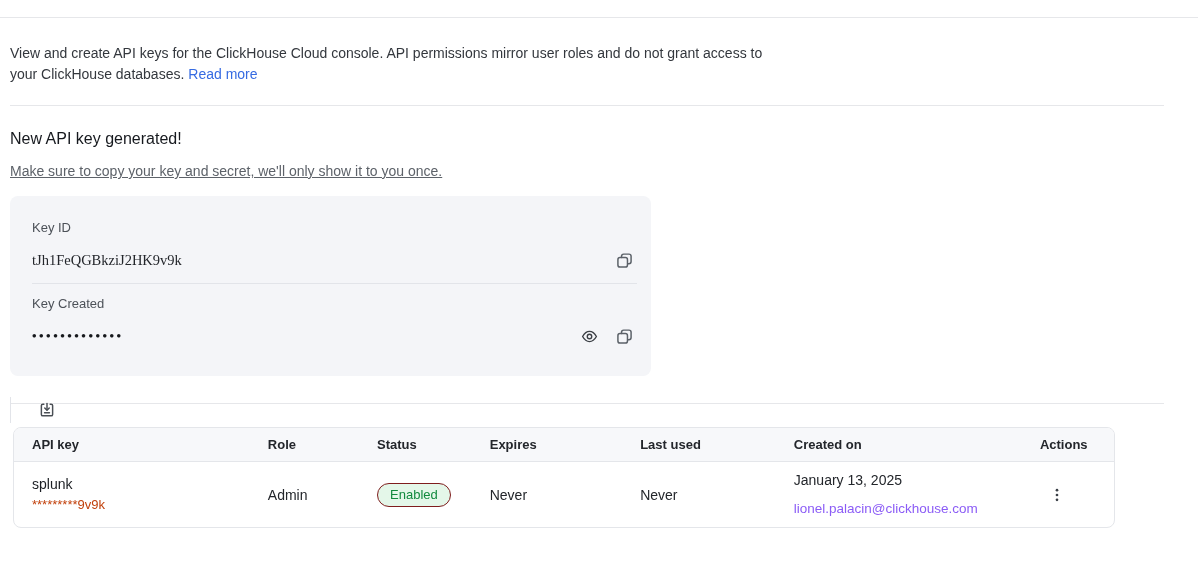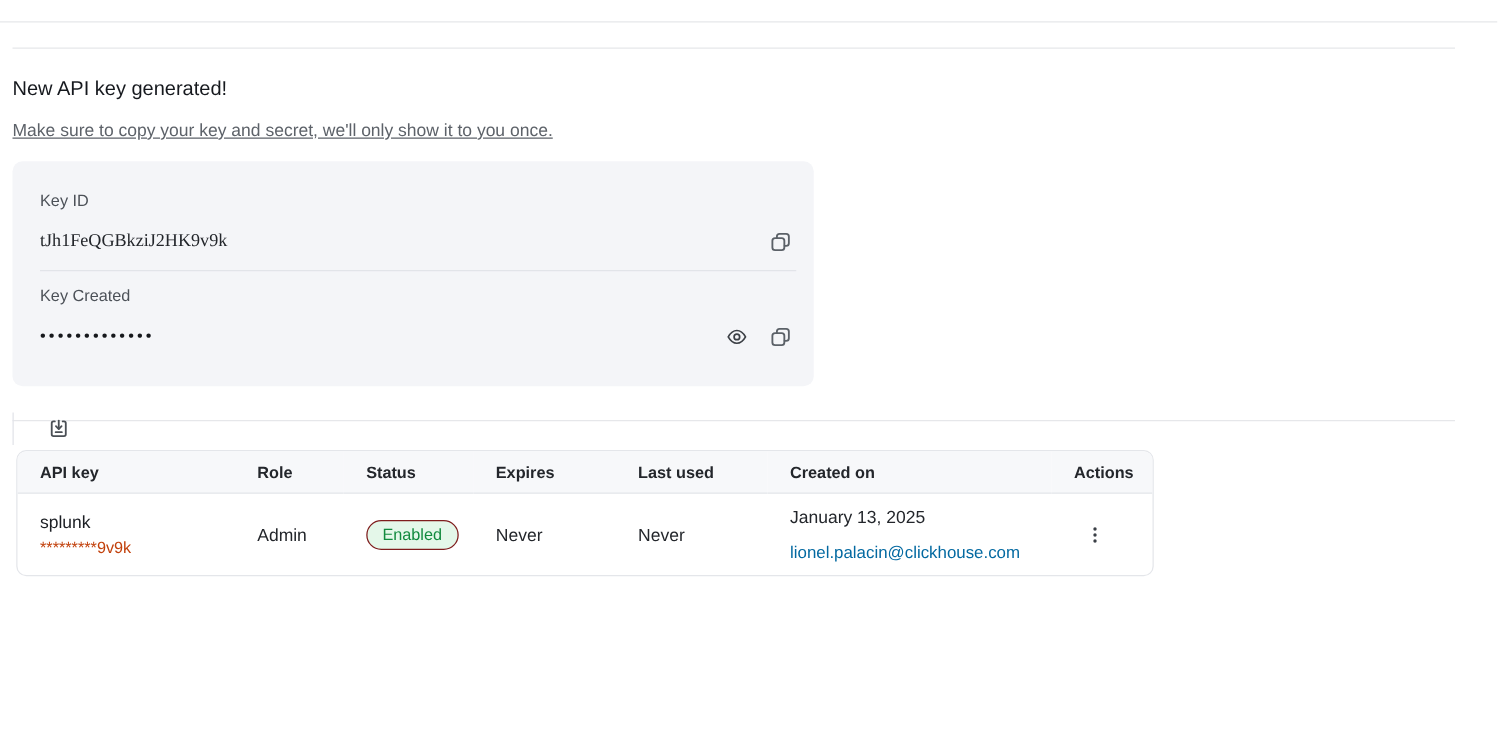--- a/index.html
+++ b/index.html
@@ -74,21 +74,21 @@
     margin: 24px 0;
     border-left: 1px solid #e2e4e9;
     display: flex; align-items: center; justify-content: center;
   }
 
   .divider.after-card { margin-top: 27px; }
 
   
   .table-wrap {
     margin: 23px 0 0 13px;
-    width: 910px;
+    width: 1102px;
     border: 1px solid #e4e6ea;
     border-radius: 8px;
     overflow: hidden;
     background: #fff;
   }
   table { width: 100%; border-collapse: separate; border-spacing: 0; }
   thead th {
     background: #f7f8fa;
     font-size: 13px; font-weight: 600; color: #23262b;
     text-align: left;
@@ -107,35 +107,36 @@
   .key-masked { font-size: 13px; line-height: 16px; color: #c2410c; margin-top: 4px; }
   .badge {
     display: inline-block;
     background: #e4f7e9; color: #128a3e;
     border: 1px solid #7f1d1d;
     font-size: 13px; line-height: 16px;
     padding: 3px 12px;
     border-radius: 13px;
   }
   .created-date { font-size: 14px; line-height: 17px; color: #23262b; }
-  .created-email { font-size: 13.5px; line-height: 16px; color: #0369a1; margin-top: 12px; }
+  .created-email { font-size: 13.5px; line-height: 16px; color: #8b5cf6; margin-top: 12px; }
   .kebab-btn {
     width: 34px; height: 26px;
     display: flex; align-items: center; justify-content: center;
     background: transparent; border: 0; padding: 0; cursor: pointer; border-radius: 5px;
   }
 </style>
 </head>
 <body>
 
 <div class="page">
 
 
   <hr class="divider full">
 
+  <p class="desc"><span>View and create API keys for the ClickHouse Cloud console. API permissions mirror user roles and do not grant access to</span><br><span>your ClickHouse databases.</span><a class="read-more" href="#">Read more</a></p>
 
   <hr class="divider inset after-desc">
 
   <h2 class="banner-title">New API key generated!</h2>
   <p class="banner-subtitle">Make sure to copy your key and secret, we'll only show it to you once.</p>
 
   <div class="key-card">
     <div class="fields">
       <div class="field-label">Key ID</div>
       <div class="field-row">

